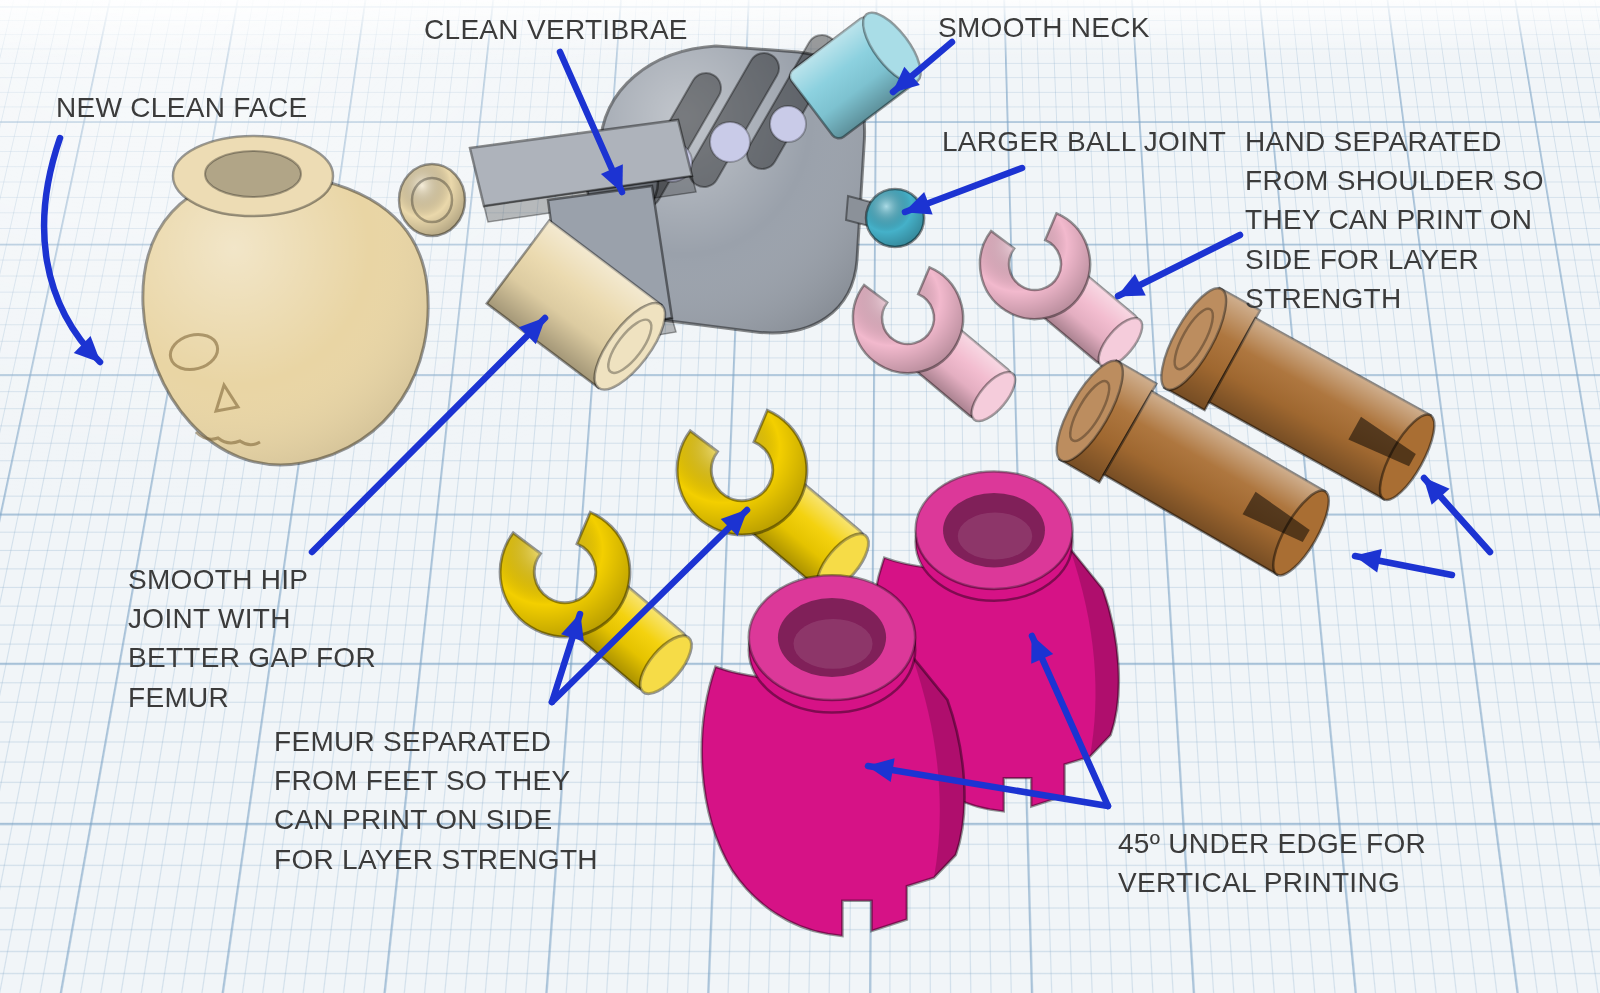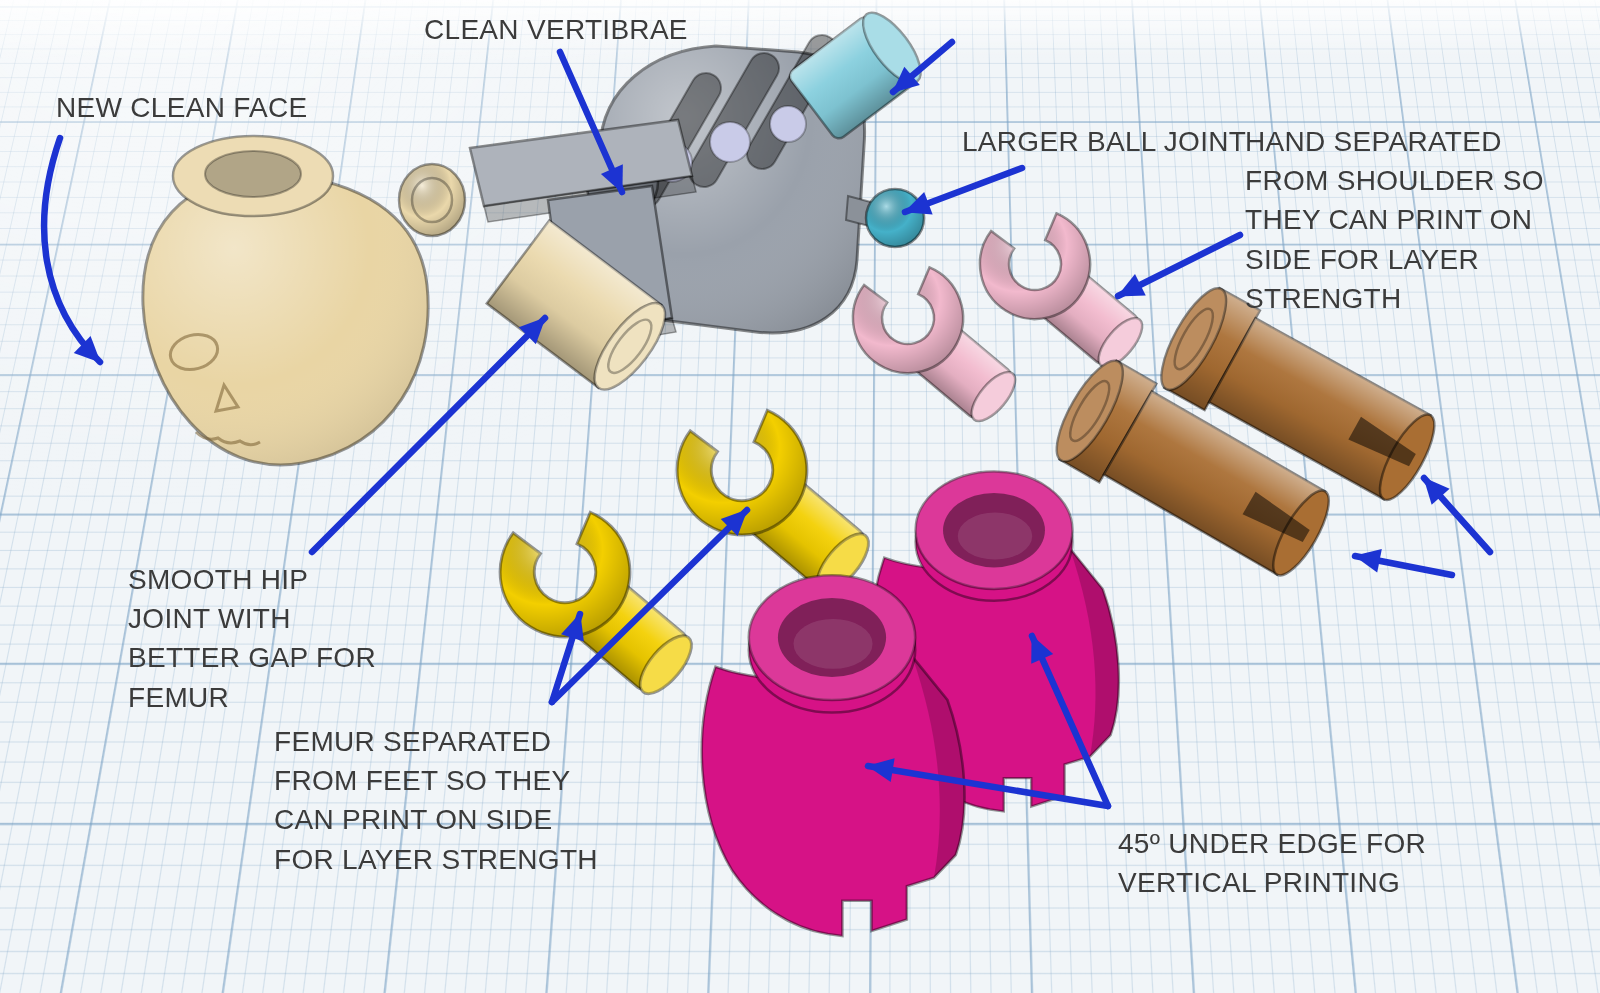--- a/index.html
+++ b/index.html
@@ -28,21 +28,21 @@
   .lbl{
     position:absolute;z-index:3;
     font-family:"Liberation Sans",sans-serif;
     font-size:28px;line-height:1.40;color:#3b3b3b;letter-spacing:.3px;
     font-weight:400;white-space:normal;
   }
   .nowrap{white-space:nowrap;}
   .lbl1{left:38px;top:88px;margin-left:18px;}
   .lbl2{left:424px;top:10px;}
   .lbl3{left:938px;top:8px;}
-  .lbl4{left:942px;top:122px;margin-left:20px;}
+  .lbl4{left:942px;top:122px;}
   .lbl5{left:1245px;top:122px;width:330px;}
   .lbl6{left:128px;top:560px;width:265px;}
   .lbl7{left:274px;top:722px;width:345px;}
   .lbl8{left:1118px;top:796px;width:320px;margin-top:28px;}
   .lbl9{left:1430px;top:544px;width:145px;text-align:center;}
 </style>
 </head>
 <body>
 
 <div class="stage">
@@ -200,18 +200,19 @@
       <path d="M 552,702 L 747,510" marker-end="url(#ah)"></path>
       <path d="M 1108,806 L 868,766" marker-end="url(#ah)"></path>
       <path d="M 1108,806 L 1032,636" marker-end="url(#ah)"></path>
       <path d="M 1452,575 L 1355,556" marker-end="url(#ah)"></path>
       <path d="M 1490,552 L 1424,478" marker-end="url(#ah)"></path>
     </g>
   </svg>
 
   <div class="lbl lbl1 nowrap">NEW CLEAN FACE</div>
   <div class="lbl lbl2 nowrap">CLEAN VERTIBRAE</div>
+  <div class="lbl lbl3 nowrap">SMOOTH NECK</div>
   <div class="lbl lbl4 nowrap">LARGER BALL JOINT</div>
   <div class="lbl lbl5">HAND SEPARATED FROM SHOULDER SO THEY CAN PRINT ON SIDE FOR LAYER STRENGTH</div>
   <div class="lbl lbl6">SMOOTH HIP JOINT WITH BETTER GAP FOR FEMUR</div>
   <div class="lbl lbl7">FEMUR SEPARATED FROM FEET SO THEY CAN PRINT ON SIDE FOR LAYER STRENGTH</div>
   <div class="lbl lbl8">45º UNDER EDGE FOR VERTICAL PRINTING</div>
 </div>
 
 </body></html>

